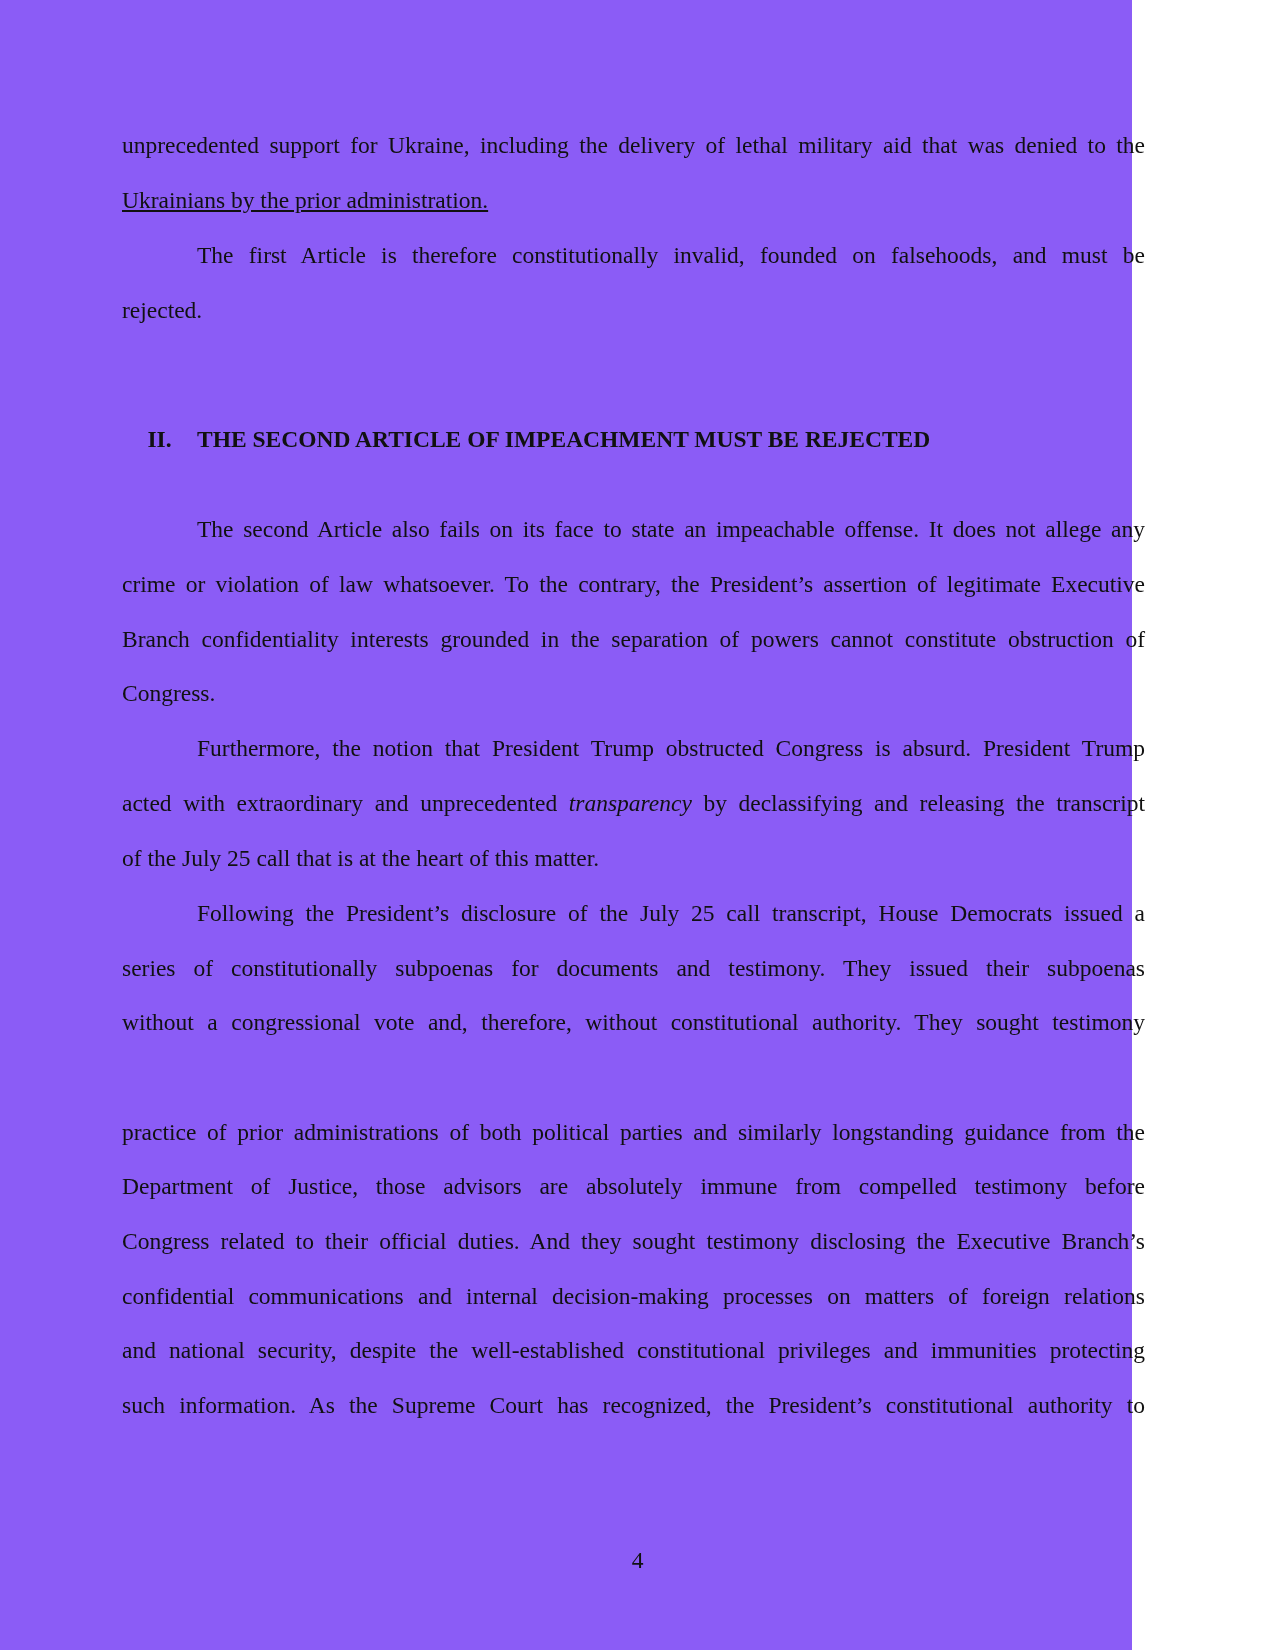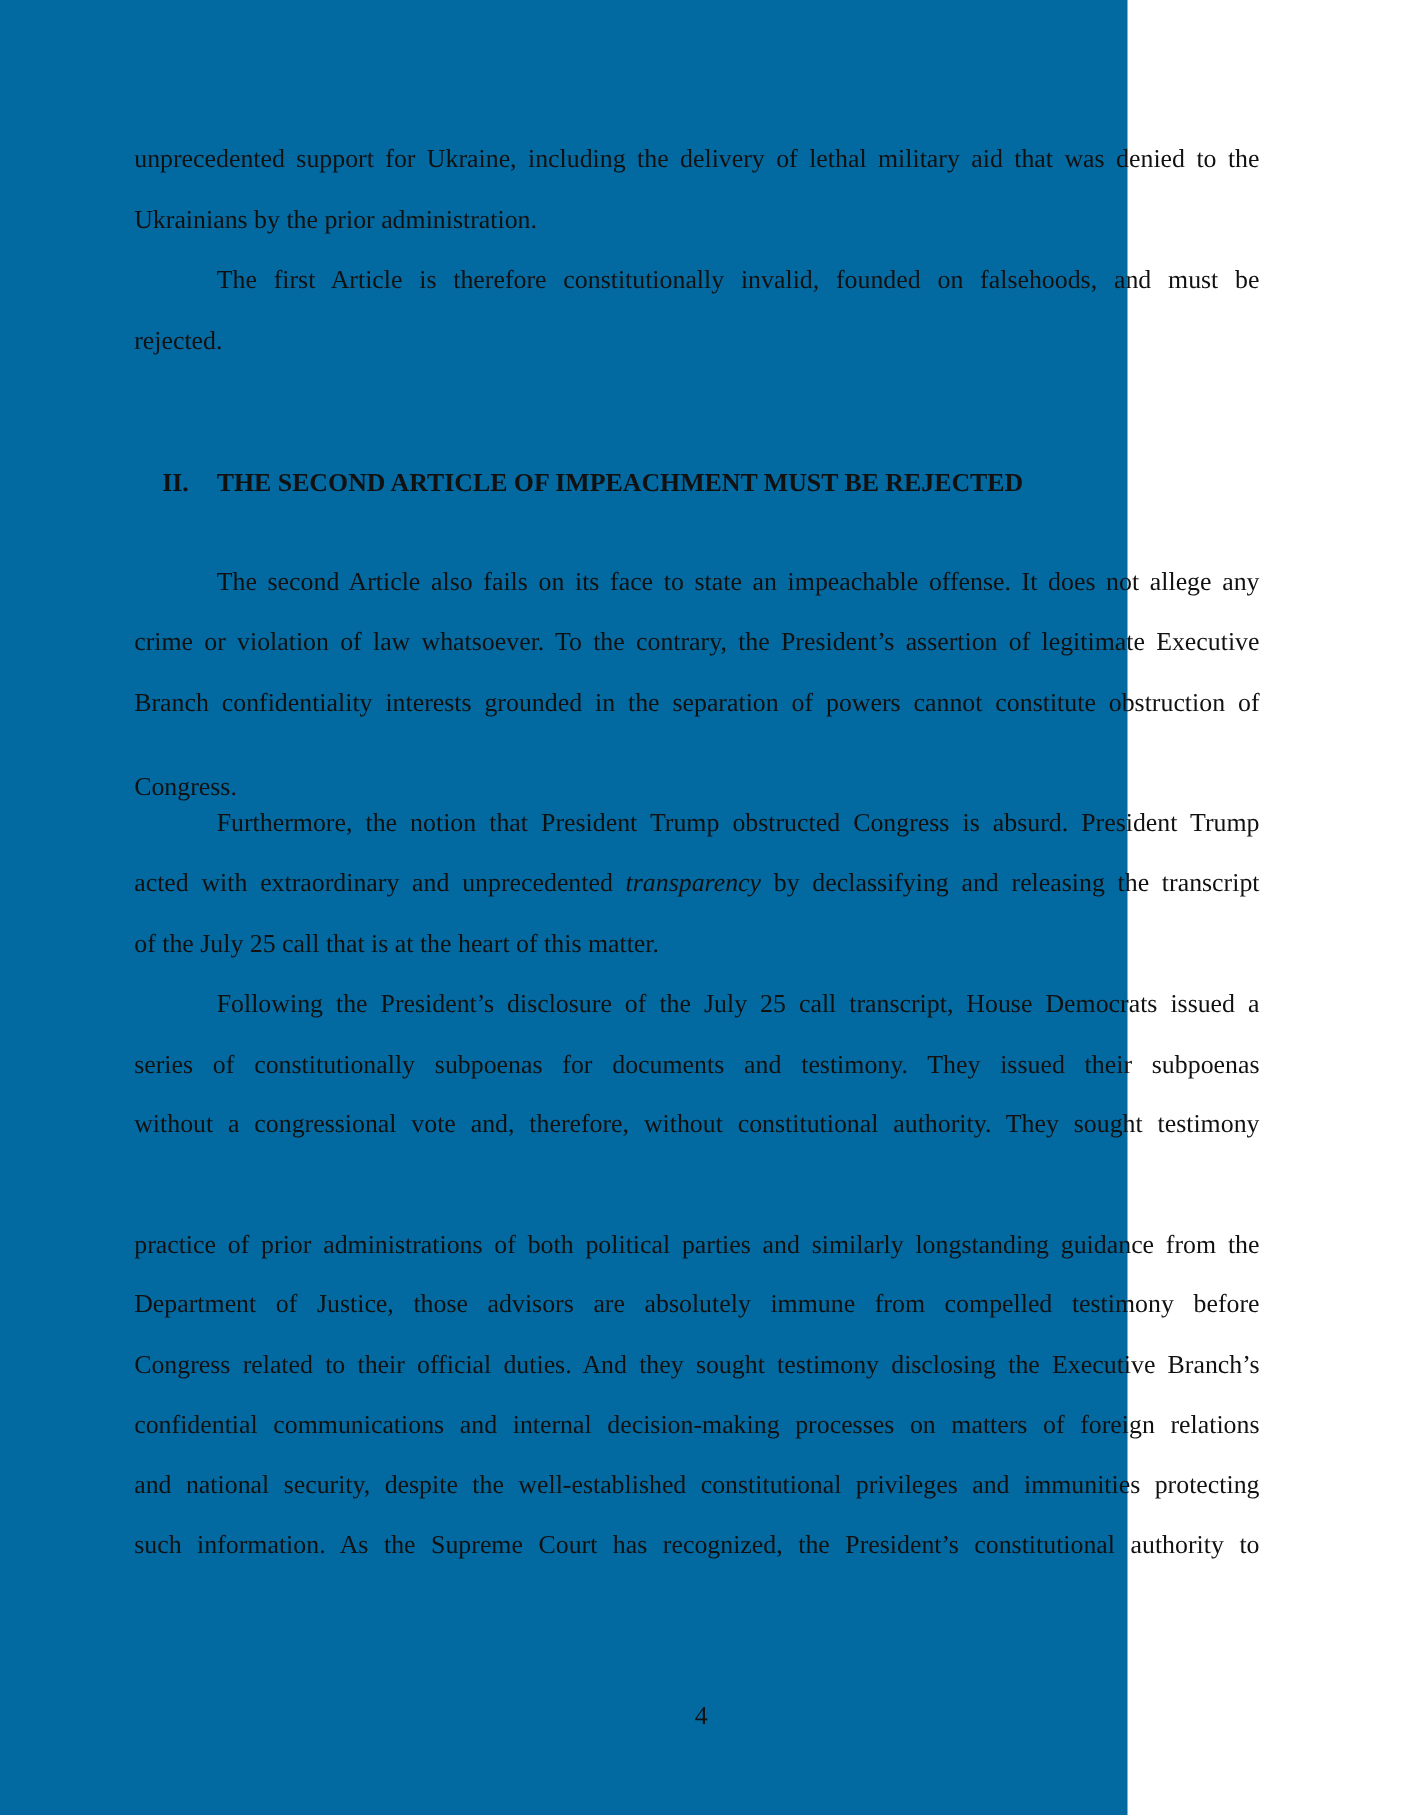--- a/index.html
+++ b/index.html
@@ -11,23 +11,23 @@
       width: 1275px;
       height: 1650px;
       position: relative;
       overflow: hidden;
       font-family: "Liberation Serif", "DejaVu Serif", serif;
       color: #111111;
     }
     .page {
       position: absolute;
       left: 0; top: 0;
-      width: 1025px;
+      width: 1132px;
       height: 1650px;
-      background: #0369a1;
+      background: #8b5cf6;
     }
     .line {
       position: absolute;
       left: 122px;
       width: 1023px;
       font-size: 23.5px;
       line-height: 30px;
       white-space: nowrap;
       text-align: justify;
       text-align-last: justify;
@@ -63,33 +63,33 @@
       line-height: 30px;
     }
     em { font-style: italic; }
   </style>
 </head>
 <body>
 
 <div class="page">
 
   <div class="line" style="top:130px;">unprecedented support for Ukraine, including the delivery of lethal military aid that was denied to the</div>
-  <div class="line last" style="top:185px;">Ukrainians by the prior administration.</div>
+  <div class="line last" style="top:185px;text-decoration:underline;">Ukrainians by the prior administration.</div>
 
   <div class="line indent" style="top:240px;">The first Article is therefore constitutionally invalid, founded on falsehoods, and must be</div>
   <div class="line last" style="top:295px;">rejected.</div>
 
   <div class="heading">
     <span class="num">II.</span><span>THE SECOND ARTICLE OF IMPEACHMENT MUST BE REJECTED</span>
   </div>
 
   <div class="line indent" style="top:514px;">The second Article also fails on its face to state an impeachable offense.  It does not allege any</div>
   <div class="line" style="top:569px;">crime or violation of law whatsoever.  To the contrary, the President’s assertion of legitimate Executive</div>
   <div class="line" style="top:624px;">Branch confidentiality interests grounded in the separation of powers cannot constitute obstruction of</div>
-  <div class="line last" style="top:678px;margin-top:23px;">Congress.</div>
+  <div class="line last" style="top:678px;">Congress.</div>
 
   <div class="line indent" style="top:733px;">Furthermore, the notion that President Trump obstructed Congress is absurd.  President Trump</div>
   <div class="line" style="top:788px;"><span>acted with extraordinary and unprecedented </span><em>transparency</em><span> by declassifying and releasing the transcript</span></div>
   <div class="line last" style="top:843px;">of the July 25 call that is at the heart of this matter.</div>
 
   <div class="line indent" style="top:898px;">Following the President’s disclosure of the July 25 call transcript, House Democrats issued a</div>
   <div class="line" style="top:953px;">series of constitutionally subpoenas for documents and testimony.  They issued their subpoenas</div>
   <div class="line" style="top:1007px;">without a congressional vote and, therefore, without constitutional authority.  They sought testimony</div>
   <div class="line" style="top:1117px;">practice of prior administrations of both political parties and similarly longstanding guidance from the</div>
   <div class="line" style="top:1171px;">Department of Justice, those advisors are absolutely immune from compelled testimony before</div>

